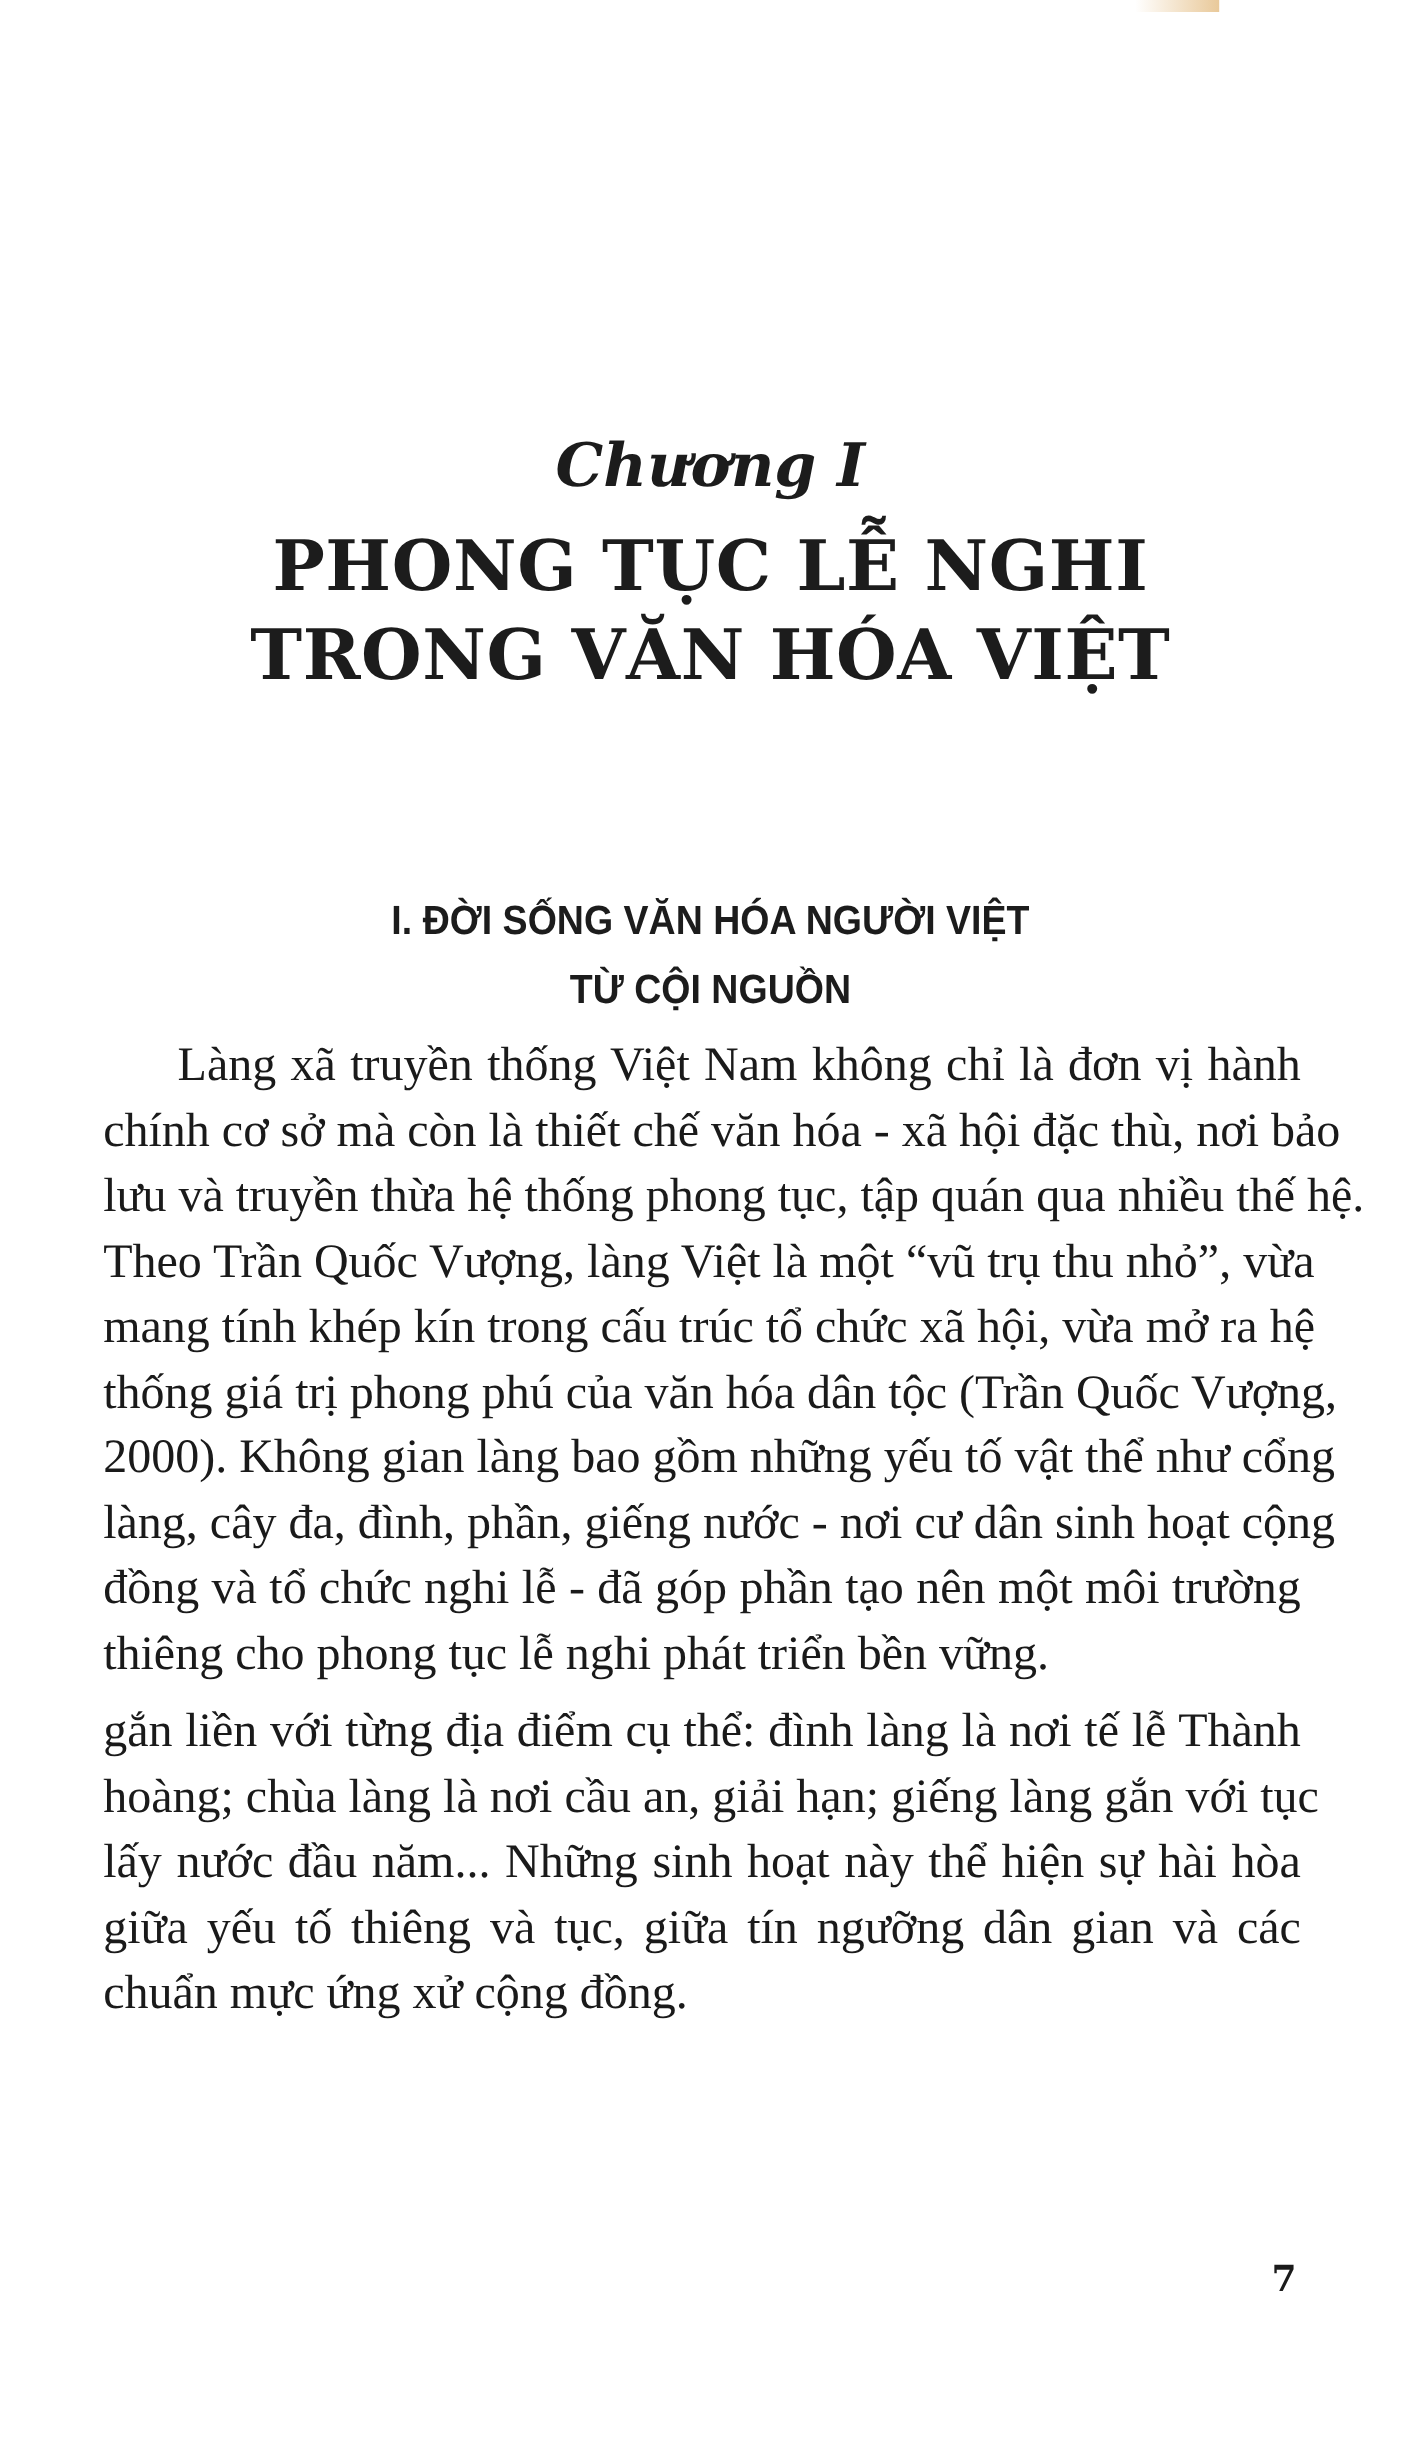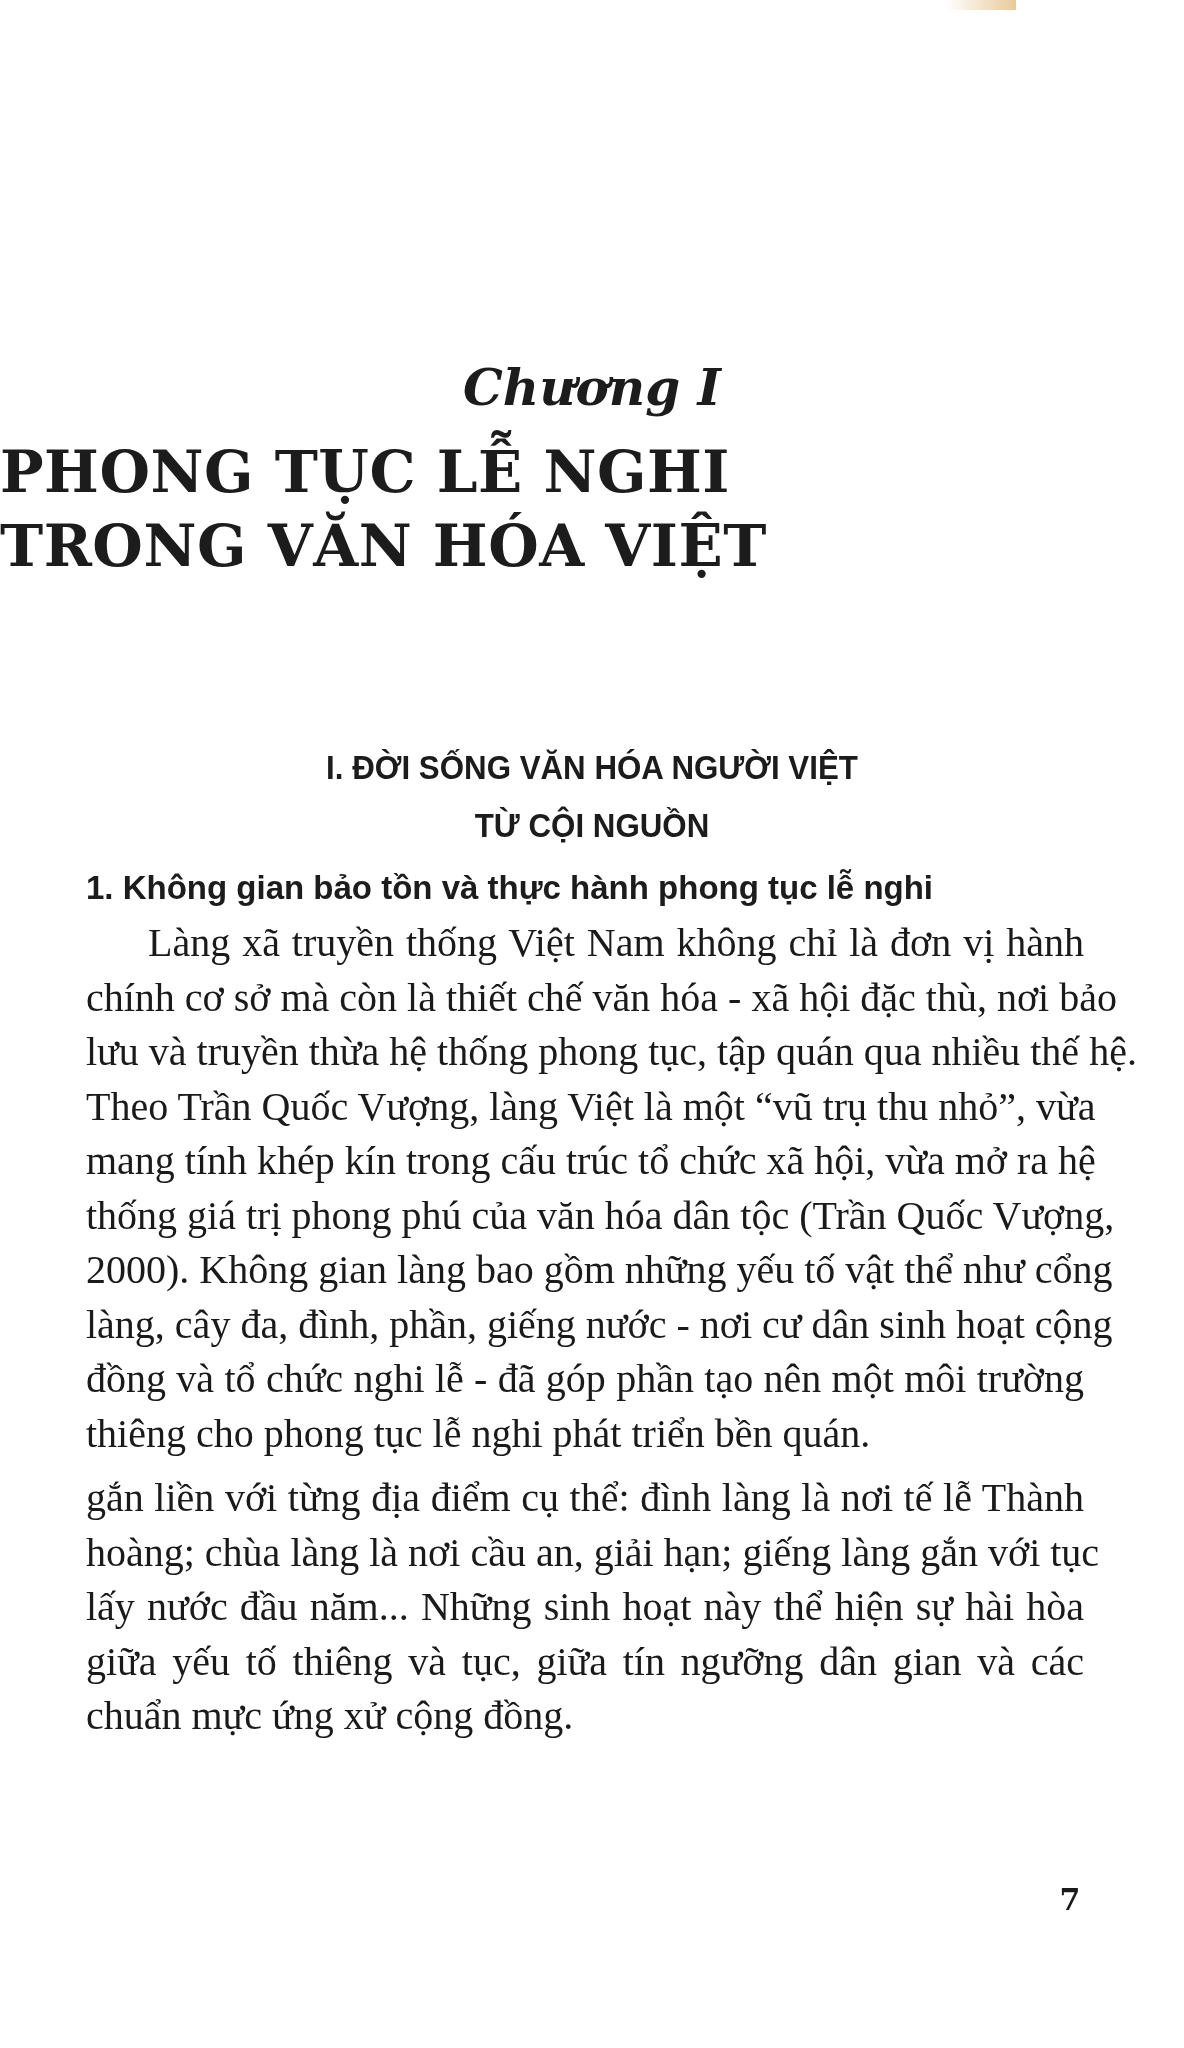--- a/index.html
+++ b/index.html
@@ -17,21 +17,21 @@
     position: absolute; right: 0; top: 0; width: 70px; height: 10px;
     background: linear-gradient(to right, rgba(255,255,255,0), #e9c99a);
   }
   .chapter-label {
     position: absolute; left: 0; width: 1184px; top: 358px;
     text-align: center; font-style: italic; font-weight: bold;
     font-size: 50px; line-height: 60px; color: #1c1c1c;
   }
   .chapter-title {
     position: absolute; left: 0; width: 1184px; top: 435px;
-    text-align: left; font-weight: bold; font-size: 58px; line-height: 74px;
+    text-align: center; font-weight: bold; font-size: 58px; line-height: 74px;
     color: #1c1c1c; letter-spacing: 0.5px;
   }
   .section-title {
     position: absolute; left: 0; width: 1184px; top: 738px;
     text-align: center; font-family: "Liberation Sans", "DejaVu Sans", sans-serif;
     font-weight: bold; font-size: 34px; line-height: 58px; color: #1c1c1c;
     transform: scaleX(0.92);
   }
   .content {
     position: absolute; left: 86px; width: 998px; top: 860px;
@@ -67,33 +67,32 @@
     <div>PHONG TỤC LỄ NGHI</div>
     <div>TRONG VĂN HÓA VIỆT</div>
   </div>
 
   <div class="section-title">
     <div>I. ĐỜI SỐNG VĂN HÓA NGƯỜI VIỆT</div>
     <div>TỪ CỘI NGUỒN</div>
   </div>
 
   <div class="content">
-    <h3 class="subheading">1. Không gian bảo tồn và thực hành phong tục lễ nghi</h3>
 
     <p class="para">
       <span class="line indent">Làng xã truyền thống Việt Nam không chỉ là đơn vị hành</span>
       <span class="line">chính cơ sở mà còn là thiết chế văn hóa - xã hội đặc thù, nơi bảo</span>
       <span class="line">lưu và truyền thừa hệ thống phong tục, tập quán qua nhiều thế hệ.</span>
       <span class="line">Theo Trần Quốc Vượng, làng Việt là một “vũ trụ thu nhỏ”, vừa</span>
       <span class="line">mang tính khép kín trong cấu trúc tổ chức xã hội, vừa mở ra hệ</span>
       <span class="line">thống giá trị phong phú của văn hóa dân tộc (Trần Quốc Vượng,</span>
       <span class="line">2000). Không gian làng bao gồm những yếu tố vật thể như cổng</span>
       <span class="line">làng, cây đa, đình, phần, giếng nước - nơi cư dân sinh hoạt cộng</span>
       <span class="line">đồng và tổ chức nghi lễ - đã góp phần tạo nên một môi trường</span>
-      <span class="line last">thiêng cho phong tục lễ nghi phát triển bền quán.</span>
+      <span class="line last">thiêng cho phong tục lễ nghi phát triển bền vững.</span>
     </p>
 
     <p class="para">
       <span class="line">gắn liền với từng địa điểm cụ thể: đình làng là nơi tế lễ Thành</span>
       <span class="line">hoàng; chùa làng là nơi cầu an, giải hạn; giếng làng gắn với tục</span>
       <span class="line">lấy nước đầu năm... Những sinh hoạt này thể hiện sự hài hòa</span>
       <span class="line">giữa yếu tố thiêng và tục, giữa tín ngưỡng dân gian và các</span>
       <span class="line last">chuẩn mực ứng xử cộng đồng.</span>
     </p>
   </div>

